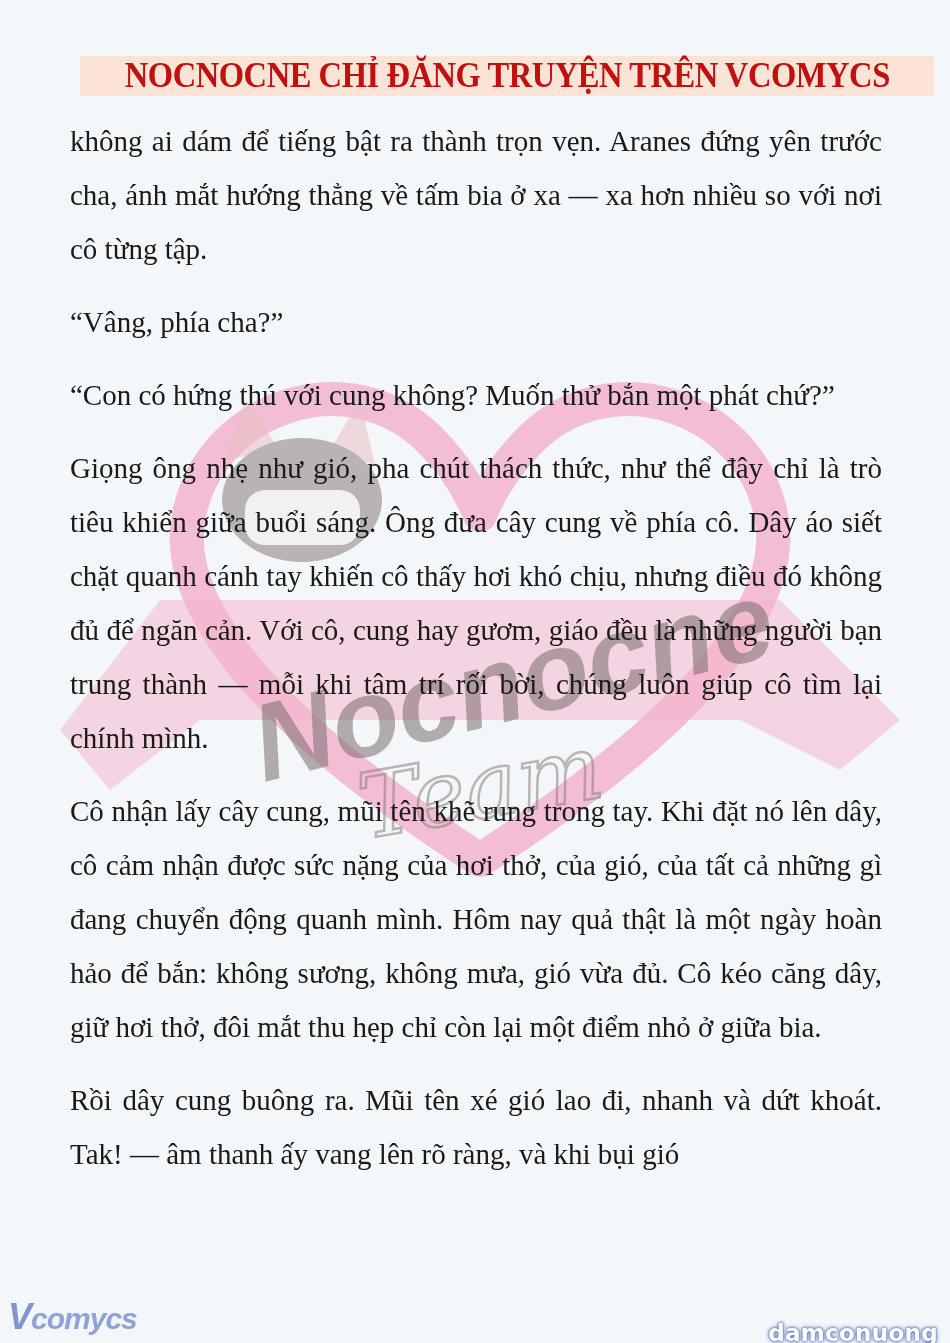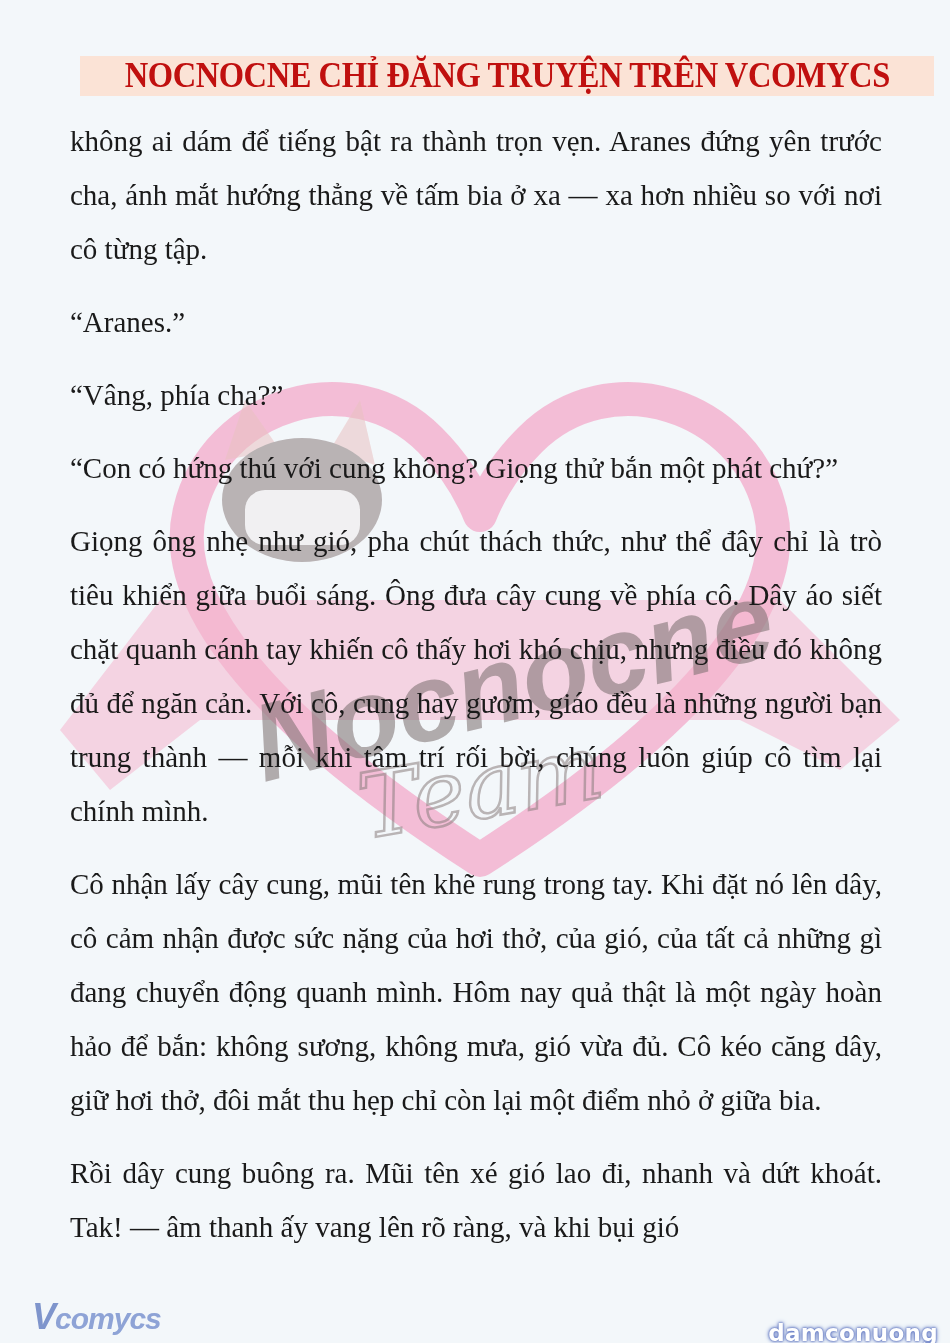--- a/index.html
+++ b/index.html
@@ -56,21 +56,21 @@
       font-family: "Liberation Serif", "DejaVu Serif", serif;
       font-size: 29px;
       line-height: 54px;
       margin: 0 0 19px 0;
       text-align: justify;
       text-align-last: left;
       color: #1a1a1a;
     }
     .footer-logo {
       position: absolute;
-      left: 32px;
+      left: 8px;
       top: 1296px;
       font-family: "Liberation Sans", "DejaVu Sans", sans-serif;
       font-style: italic;
       font-weight: bold;
       font-size: 30px;
       color: #8ea3d6;
       letter-spacing: -1px;
       z-index: 2;
     }
     .footer-logo .v {
@@ -109,23 +109,22 @@
     <polygon points="290,150 320,100 335,165" fill="#e9c2c2"></polygon>
     <ellipse cx="262" cy="200" rx="80" ry="62" fill="#8a7c7c"></ellipse>
     <rect x="205" y="190" width="115" height="55" rx="20" fill="#f0ecec"></rect>
   </g>
   <text x="210" y="430" font-family="Liberation Sans, DejaVu Sans, sans-serif" font-weight="bold" font-style="italic" font-size="110" fill="#7a6e6e" opacity="0.55" transform="rotate(-14 430 400)">Nocnocne</text>
   <text x="320" y="520" font-family="DejaVu Serif, serif" font-style="italic" font-size="90" fill="none" stroke="#8a7e7e" stroke-width="2.5" opacity="0.55" transform="rotate(-10 430 500)">Team</text>
 </svg>
 
 <div class="content">
   <p class="para">không ai dám để tiếng bật ra thành trọn vẹn. Aranes đứng yên trước cha, ánh mắt hướng thẳng về tấm bia ở xa — xa hơn nhiều so với nơi cô từng tập.</p>
-  <p class="para">“Aranes.”</p>
   <p class="para">“Vâng, phía cha?”</p>
-  <p class="para">“Con có hứng thú với cung không? Giọng thử bắn một phát chứ?”</p>
+  <p class="para">“Con có hứng thú với cung không? Muốn thử bắn một phát chứ?”</p>
   <p class="para">Giọng ông nhẹ như gió, pha chút thách thức, như thể đây chỉ là trò tiêu khiển giữa buổi sáng. Ông đưa cây cung về phía cô. Dây áo siết chặt quanh cánh tay khiến cô thấy hơi khó chịu, nhưng điều đó không đủ để ngăn cản. Với cô, cung hay gươm, giáo đều là những người bạn trung thành — mỗi khi tâm trí rối bời, chúng luôn giúp cô tìm lại chính mình.</p>
   <p class="para">Cô nhận lấy cây cung, mũi tên khẽ rung trong tay. Khi đặt nó lên dây, cô cảm nhận được sức nặng của hơi thở, của gió, của tất cả những gì đang chuyển động quanh mình. Hôm nay quả thật là một ngày hoàn hảo để bắn: không sương, không mưa, gió vừa đủ. Cô kéo căng dây, giữ hơi thở, đôi mắt thu hẹp chỉ còn lại một điểm nhỏ ở giữa bia.</p>
   <p class="para">Rồi dây cung buông ra. Mũi tên xé gió lao đi, nhanh và dứt khoát. Tak! — âm thanh ấy vang lên rõ ràng, và khi bụi gió</p>
 </div>
 
 <div class="footer-logo">
   <span class="v">V</span><span>comycs</span>
 </div>
 
 <div class="credit">damconuong</div>

